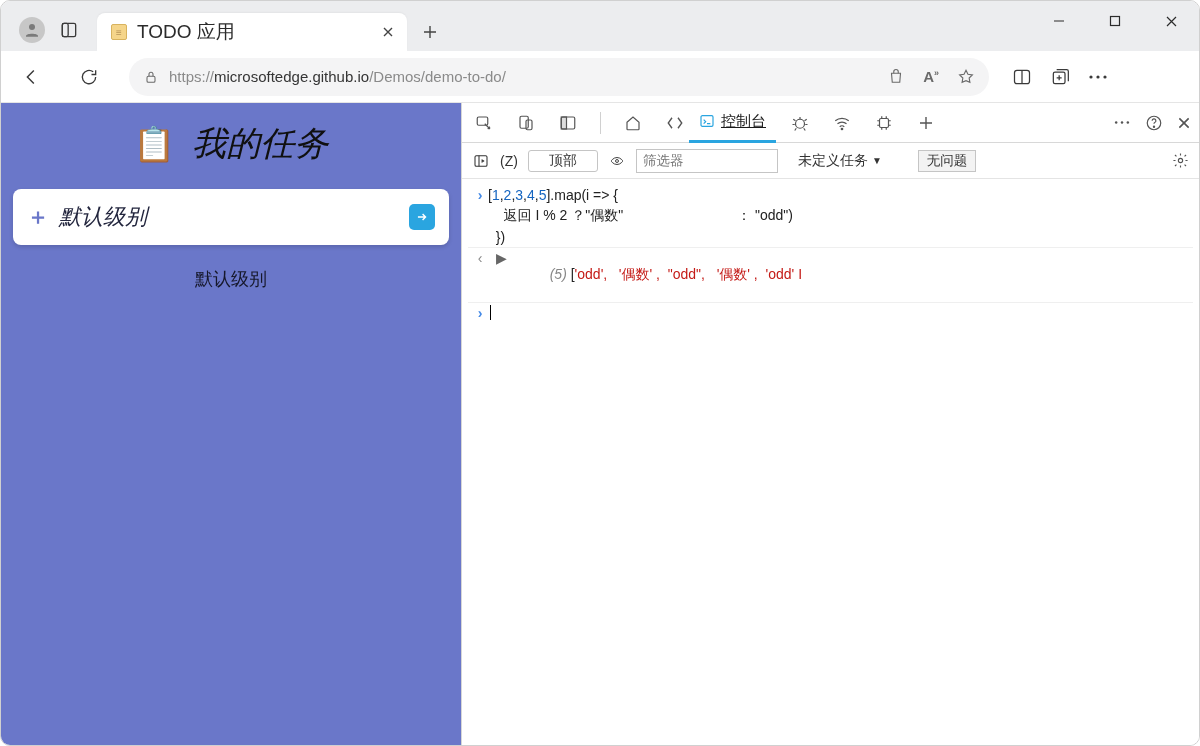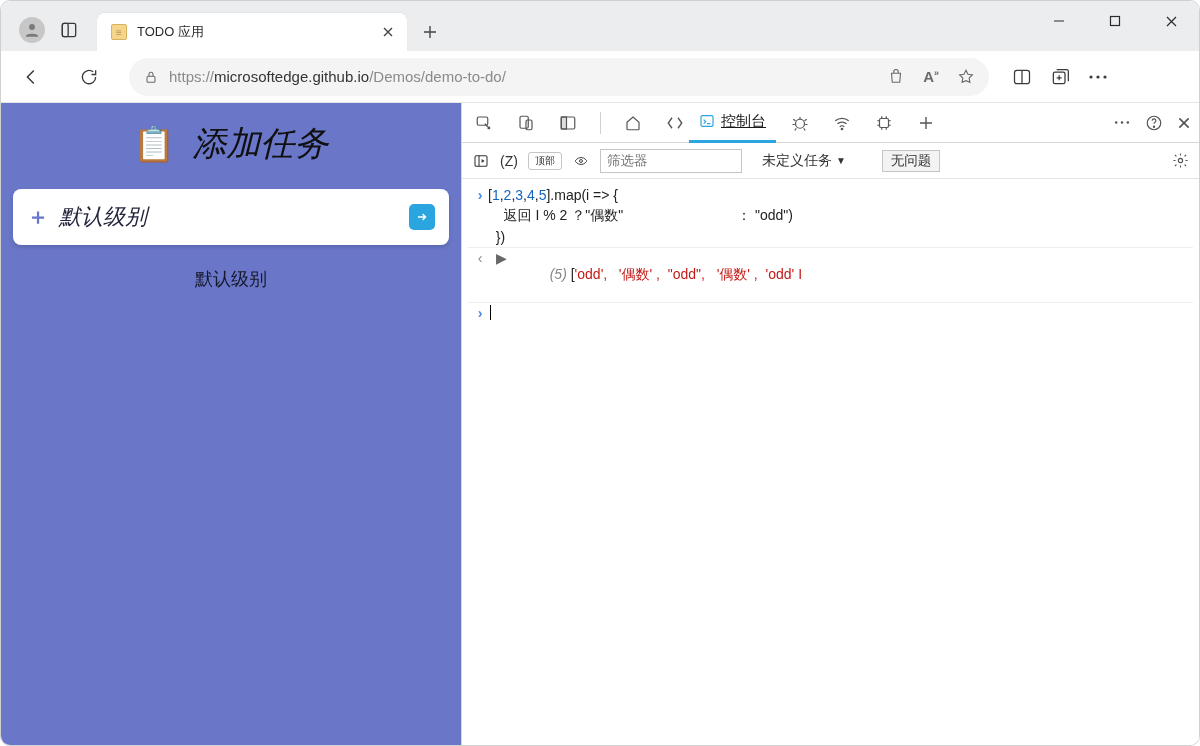--- a/index.html
+++ b/index.html
@@ -6,21 +6,21 @@
   body { width:1200px; height:746px; background:#ffffff; border:1px solid #d0d0d0; border-radius:10px; overflow:hidden; position:relative; }
 
   
   .titlebar { height:50px; background:#ecedef; display:flex; align-items:flex-end; padding:0 8px; }
   .titlebar-left { display:flex; align-items:center; gap:14px; padding:8px 10px 8px 10px; }
   .avatar { width:26px; height:26px; border-radius:50%; background:#c7c7c7; display:flex; align-items:center; justify-content:center; }
   .avatar svg { width:18px; height:18px; fill:#7a7a7a; }
   .workspace-icon { width:20px; height:20px; color:#3a3a3a; }
   .tab { background:#ffffff; border-radius:8px 8px 0 0; height:38px; width:310px; display:flex; align-items:center; padding:0 10px 0 14px; gap:10px; margin-left:8px; box-shadow:0 -1px 2px rgba(0,0,0,.04); }
   .tab-favicon { width:16px; height:16px; background:#f5d58a; border:1px solid #d8b35f; border-radius:2px; display:flex; align-items:center; justify-content:center; font-size:10px; color:#b8945a;}
-  .tab-title { font-size:13px; color:#2b2b2b; flex:1; white-space:nowrap; overflow:hidden; }
+  .tab-title { font-size:19px; color:#2b2b2b; flex:1; white-space:nowrap; overflow:hidden; }
   .tab-close { width:18px; height:18px; display:flex; align-items:center; justify-content:center; color:#444; cursor:pointer; }
   .newtab { width:34px; height:34px; display:flex; align-items:center; justify-content:center; margin-left:6px; margin-bottom:2px; color:#444; cursor:pointer; }
   .window-controls { position:absolute; right:0; top:0; display:flex; }
   .window-controls div { width:56px; height:40px; display:flex; align-items:center; justify-content:center; color:#2b2b2b; cursor:pointer; }
 
   
   .toolbar { height:52px; background:#ffffff; display:flex; align-items:center; padding:0 14px; gap:23px; border-bottom:1px solid #e5e5e5; }
   .nav-btn { width:34px; height:34px; display:flex; align-items:center; justify-content:center; color:#3a3a3a; cursor:pointer; border-radius:6px; }
   .omnibox { flex:1; max-width:860px; height:38px; background:#f4f4f5; border-radius:19px; display:flex; align-items:center; padding:0 14px; gap:10px; }
   .omnibox .lock { color:#6a6a6a; }
@@ -49,21 +49,21 @@
   .dt-tabs { height:40px; display:flex; align-items:center; border-bottom:1px solid #d8d8d8; padding:0 8px; }
   .dt-tab-icons { display:flex; gap:14px; align-items:center; color:#555; }
   .dt-tab-icons > div { width:28px; height:28px; display:flex; align-items:center; justify-content:center; cursor:pointer; }
   .dt-tab-icons .sep { width:1px; height:22px; background:#d0d0d0; margin:0 4px; }
   .dt-tab-console { display:flex; align-items:center; gap:6px; padding:0 10px; height:40px; border-bottom:3px solid #2aa5e0; color:#2aa5e0; cursor:pointer; }
   .dt-tab-console span.lbl { font-size:15px; color:#1a1a1a;text-decoration:underline; }
   .dt-right { margin-left:auto; display:flex; gap:14px; align-items:center; color:#555; }
   .dt-right > div { cursor:pointer; }
 
   .dt-toolbar { height:36px; border-bottom:1px solid #e4e4e4; display:flex; align-items:center; padding:0 10px; gap:10px; font-size:14px; color:#333; }
-  .dt-toolbar .ctxbtn { border:1px solid #c5c5c5; background:#fff; border-radius:3px; padding:1px 6px; font-size:10px;}
+  .dt-toolbar .ctxbtn { border:1px solid #c5c5c5; background:#fff; border-radius:3px; padding:1px 20px; font-size:14px;}
   .dt-toolbar input { border:1px solid #c5c5c5; height:24px; padding:0 6px; font-size:13.5px; width:142px; }
   .dt-toolbar .level { display:flex; align-items:center; gap:4px; margin-left:10px;}
   .dt-toolbar .level .tri { font-size:10px;}
   .dt-toolbar .issue { border:1px solid #c5c5c5; background:#f3f3f3; padding:1px 8px; font-size:13.5px; margin-left:26px;}
   .dt-toolbar .gear { margin-left:auto; color:#555; cursor:pointer;}
 
   .console-body { flex:1; padding:6px 6px; font-family:Consolas,monospace; font-size:14px; color:#222; overflow:auto; }
   .row { display:flex; align-items:flex-start; padding:2px 4px; }
   .row.border { border-bottom:1px solid #efefef; }
   .gutter { width:16px; color:#8a8a8a; flex-shrink:0; text-align:center; }
@@ -188,21 +188,21 @@
         </svg>
       </div>
   </div>
 </div>
 
 <div class="main">
 
   <div class="page">
     <div class="page-title">
       <span class="clip">📋</span>
-      <h1>添加任务</h1>
+      <h1>我的任务</h1>
     </div>
     <div class="add-card">
       <span class="plus">＋</span>
       <span class="label">默认级别</span>
       <span class="go">
         <svg width="14" height="14" viewBox="0 0 24 24" fill="none" stroke="currentColor" stroke-width="2.5">
             <path d="M5 12h12M13 7l5 5-5 5"></path>
           </svg>
       </span>
     </div>

